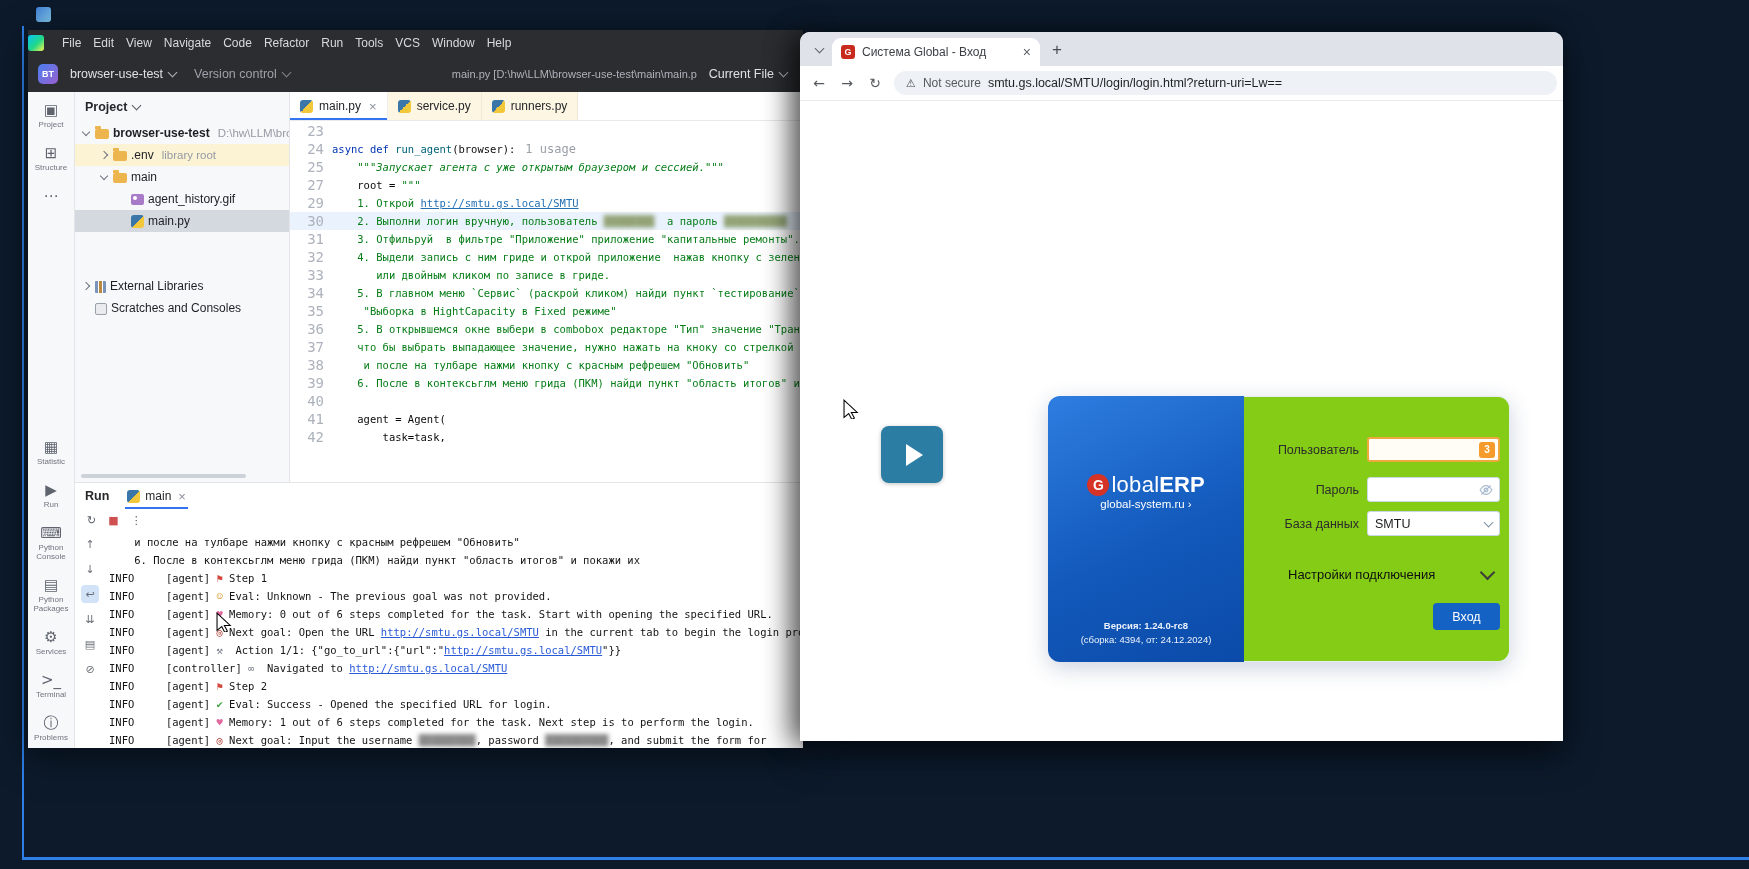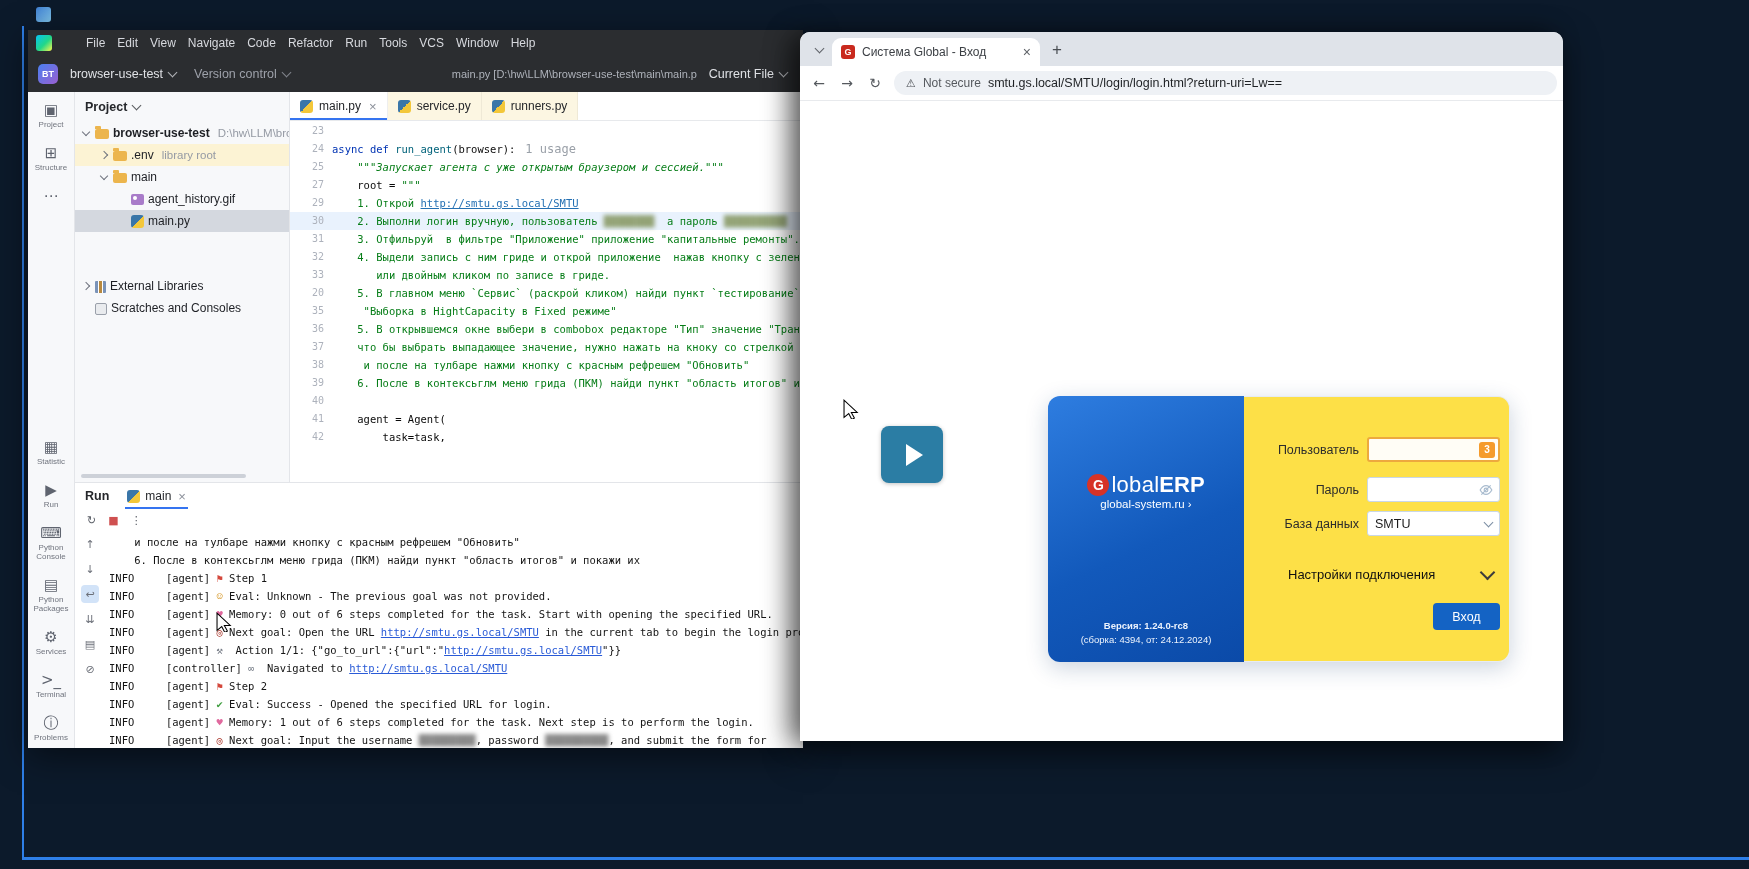--- a/index.html
+++ b/index.html
@@ -9,21 +9,21 @@
   
   .frame-left{position:absolute;left:22px;top:26px;width:2px;height:834px;background:#2e7fe8}
   .frame-bottom{position:absolute;left:22px;top:857px;width:1727px;height:3px;background:#2e7fe8}
   .bg-app-icon{position:absolute;left:36px;top:7px;width:15px;height:15px;border-radius:3px;
        background:linear-gradient(135deg,#3f7fd3,#7ec3e8)}
 
   
   .ide-window{position:absolute;left:28px;top:30px;width:775px;height:718px;background:#fff;
       box-shadow:0 8px 32px rgba(0,0,0,.5);z-index:1;display:flex;flex-direction:column}
   .ide-header{height:62px;background:#2b2d30;flex-shrink:0}
-  .ide-menubar{height:26px;display:flex;align-items:center;padding:0 8px;gap:20px}
+  .ide-menubar{height:26px;display:flex;align-items:center;padding:0 0;gap:4px}
   .app-icon{width:16px;height:16px;border-radius:3px;margin-right:8px;flex-shrink:0;
       background:linear-gradient(135deg,#07c3f2 0%,#21d789 55%,#fcf84a 100%)}
   .menu-item{color:#d7d9de;font-size:12px;padding:2px 6px;border-radius:4px;white-space:nowrap}
   .ide-toolbar{height:36px;display:flex;align-items:center;padding:0 10px;gap:6px;min-width:0}
   .proj-badge{width:20px;height:20px;border-radius:5px;background:linear-gradient(135deg,#4a7ff0,#9a5fd0);
       color:#fff;font-size:9px;font-weight:700;display:flex;align-items:center;justify-content:center;flex-shrink:0}
   .tb-item{display:flex;align-items:center;background:none;border:none;color:#dfe1e5;font-size:12.5px;
       font-family:inherit;padding:4px 6px;border-radius:6px;white-space:nowrap}
   .tb-item.dim{color:#9da1aa}
   .tb-center{display:flex;align-items:center;color:#aeb2ba;font-size:11px;margin-left:150px;
@@ -74,21 +74,21 @@
   .etab{display:flex;align-items:center;gap:6px;padding:0 10px;font-size:12px;color:#25272b;
       position:relative;background:#fcf6e2;border-right:1px solid #efe9d6}
   .etab.active{background:#fff;border-right:1px solid #eee}
   .etab.active::after{content:"";position:absolute;left:0;right:0;bottom:0;height:2.5px;background:#3574f0}
   .tab-x{color:#8a8f99;margin-left:2px;font-size:13px;line-height:1}
 
   .editor{flex:1;overflow:hidden;font-family:"DejaVu Sans Mono",monospace;font-size:10.5px;
       line-height:18px;padding-top:1px}
   .code-line{display:flex;height:18px;white-space:pre}
   .code-line.caret{background:#e9f2fd}
-  .gut{width:34px;padding-right:8px;text-align:right;color:#adb2bc;flex-shrink:0;font-size:10px}
+  .gut{width:34px;padding-right:8px;text-align:right;color:#adb2bc;flex-shrink:0;font-size:14px}
   .code{white-space:pre}
   .tk-kw{color:#0033b3}.tk-fn{color:#00627a}.tk-pl{color:#0a0a0a}
   .tk-str{color:#067d17}.tk-doc{color:#067d17;font-style:italic}
   .tk-link{color:#2470b3;text-decoration:underline}
   .tk-hint{color:#9aa0a8;font-size:12px;padding-left:10px}
   .tk-blur{color:#93a376;filter:blur(2.2px)}
 
   .run-panel{flex:1;display:flex;flex-direction:column;background:#fff;min-height:0}
   .run-header{height:26px;display:flex;align-items:center;gap:12px;padding-left:10px;flex-shrink:0}
   .run-title{font-size:12.5px;font-weight:700;color:#25272b}
@@ -150,21 +150,21 @@
       position:relative;color:#fff;background:linear-gradient(155deg,#2e7de0 0%,#1259bb 55%,#0b4aa8 100%)}
   .logo{margin-top:76px;display:flex;align-items:center}
   .logo-g{width:22px;height:22px;border-radius:50%;background:#d63327;color:#fff;font-weight:700;
       font-size:14px;display:flex;align-items:center;justify-content:center;margin-right:2px}
   .logo-global{font-size:22px;font-weight:400;letter-spacing:.3px}
   .logo-erp{font-size:22px;font-weight:800}
   .site-link{font-size:11.5px}
   .version{position:absolute;bottom:14px;left:0;right:0;text-align:center;font-size:9.5px;
       line-height:1.55;color:#ecf3fd}
   .version div:first-child{font-weight:700}
-  .card-form{flex:1;background:#fde047;border:1px solid #e7ecf2;border-left:none;border-radius:0 12px 12px 0;
+  .card-form{flex:1;background:#84cc16;border:1px solid #e7ecf2;border-left:none;border-radius:0 12px 12px 0;
       position:relative}
   .frow{position:absolute;right:9px;display:flex;align-items:center;gap:8px}
   .frow.r1{top:40px}.frow.r2{top:80px}.frow.r3{top:114px}
   .frow label{font-size:12.5px;color:#2c2c2c;white-space:nowrap}
   .finput{width:133px;height:25px;border-radius:3px;position:relative;background:#fff;box-sizing:border-box}
   .finput.username{border:2px solid #eda93e;background:#fffdf6}
   .pm-badge{position:absolute;right:3px;top:2.5px;width:16px;height:16px;background:#f59b2c;border-radius:3px;
       color:#fff;font-size:10px;font-weight:700;display:flex;align-items:center;justify-content:center}
   .finput.password{border:1px solid #c9d7e7}
   .eye{position:absolute;right:6px;top:5px;width:14px;height:14px;color:#a9bccf}
@@ -338,21 +338,21 @@
           <div class="editor" id="code-editor">
               <div class="code-line"><span class="gut">23</span><span class="code"></span></div>
               <div class="code-line"><span class="gut">24</span><span class="code"><span class="tk-kw">async def </span><span class="tk-fn">run_agent</span><span class="tk-pl">(browser):</span><span class="tk-hint">1 usage</span></span></div>
               <div class="code-line"><span class="gut">25</span><span class="code"><span class="tk-doc">    """Запускает агента с уже открытым браузером и сессией."""</span></span></div>
               <div class="code-line"><span class="gut">27</span><span class="code"><span class="tk-pl">    root = </span><span class="tk-str">"""</span></span></div>
               <div class="code-line"><span class="gut">29</span><span class="code"><span class="tk-str">    1. Открой </span><span class="tk-link">http://smtu.gs.local/SMTU</span></span></div>
               <div class="code-line caret"><span class="gut">30</span><span class="code"><span class="tk-str">    2. Выполни логин вручную, пользователь </span><span class="tk-blur">████████</span><span class="tk-str">  а пароль </span><span class="tk-blur">██████████</span></span></div>
               <div class="code-line"><span class="gut">31</span><span class="code"><span class="tk-str">    3. Отфильруй  в фильтре "Приложение" приложение "капитальные ремонты".</span></span></div>
               <div class="code-line"><span class="gut">32</span><span class="code"><span class="tk-str">    4. Выдели запись с ним гриде и открой приложение  нажав кнопку с зелено</span></span></div>
               <div class="code-line"><span class="gut">33</span><span class="code"><span class="tk-str">       или двойным кликом по записе в гриде.</span></span></div>
-              <div class="code-line"><span class="gut">20</span><span class="code"><span class="tk-str">    5. В главном меню `Сервис` (раскрой кликом) найди пункт `тестирование`</span></span></div>
+              <div class="code-line"><span class="gut">34</span><span class="code"><span class="tk-str">    5. В главном меню `Сервис` (раскрой кликом) найди пункт `тестирование`</span></span></div>
               <div class="code-line"><span class="gut">35</span><span class="code"><span class="tk-str">     "Выборка в HightCapacity в Fixed режиме"</span></span></div>
               <div class="code-line"><span class="gut">36</span><span class="code"><span class="tk-str">    5. В открывшемся окне выбери в combobox редакторе "Тип" значение "Транс</span></span></div>
               <div class="code-line"><span class="gut">37</span><span class="code"><span class="tk-str">    что бы выбрать выпадающее значение, нужно нажать на кноку со стрелкой в</span></span></div>
               <div class="code-line"><span class="gut">38</span><span class="code"><span class="tk-str">     и после на тулбаре нажми кнопку с красным рефрешем "Обновить"</span></span></div>
               <div class="code-line"><span class="gut">39</span><span class="code"><span class="tk-str">    6. После в контексьглм меню грида (ПКМ) найди пункт "область итогов" и</span></span></div>
               <div class="code-line"><span class="gut">40</span><span class="code"></span></div>
               <div class="code-line"><span class="gut">41</span><span class="code"><span class="tk-pl">    agent = Agent(</span></span></div>
               <div class="code-line"><span class="gut">42</span><span class="code"><span class="tk-pl">        task=task,</span></span></div>
             </div>
         </div>

